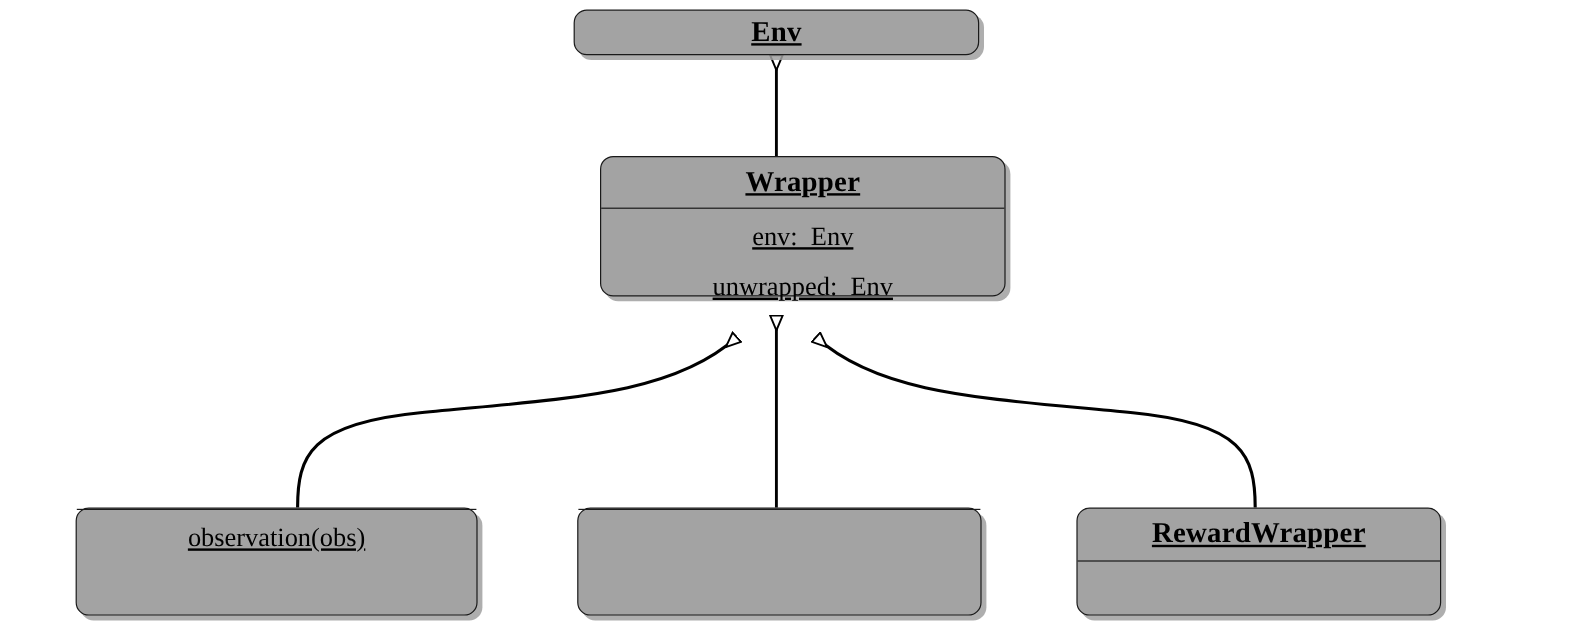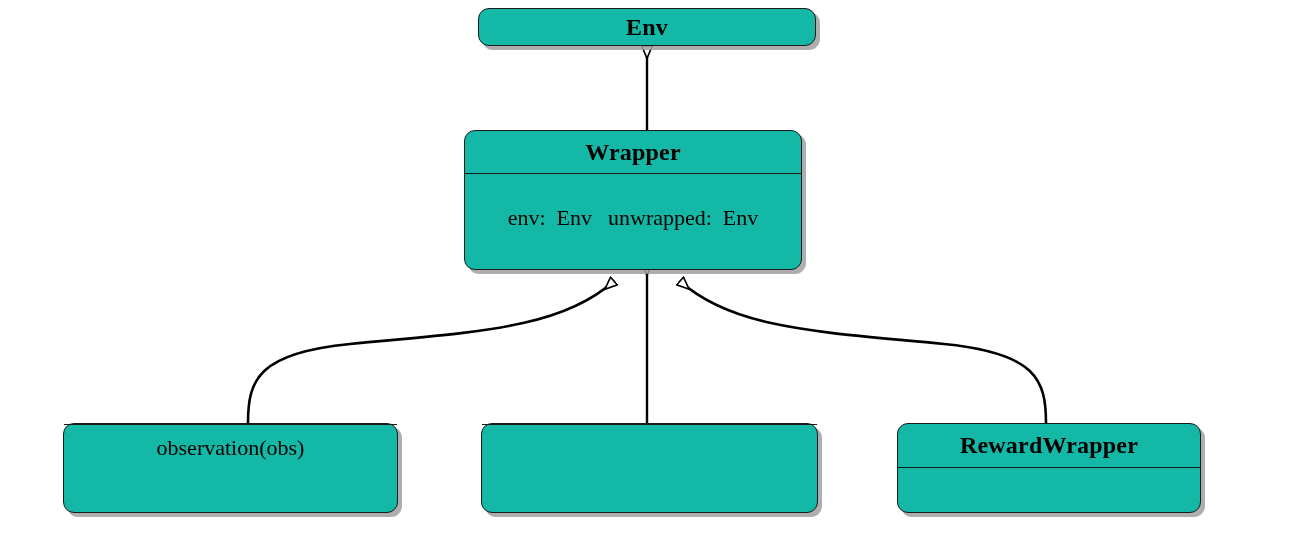--- a/index.html
+++ b/index.html
@@ -21,45 +21,46 @@
     position: absolute;
     left: 0;
     top: 0;
     width: 1311px;
     height: 534px;
     pointer-events: none;
   }
   .uml-class {
     position: absolute;
     box-sizing: border-box;
-    background: #14b8a6;
+    background: #a3a3a3;
     border: 1.4px solid #1a1a1a;
     border-radius: 11px;
     box-shadow: 4px 4px 0 0 rgba(160,160,160,0.85);
     z-index: 2;
+    text-decoration: underline;
   }
   .uml-title {
     text-align: center;
     font-weight: bold;
     color: #000000;
     letter-spacing: 0.2px;
     display: flex;
     align-items: center;
     justify-content: center;
     box-sizing: border-box;
   }
   .uml-divider {
     height: 0;
     border-top: 1.4px solid #1a1a1a;
     margin: 0;
   }
   .uml-members {
     box-sizing: border-box;
     display: flex;
-    flex-direction: row;
+    flex-direction: column;
     align-items: center;
     justify-content: center;
   }
   .uml-member {
     text-align: center;
     color: #000000;
     white-space: pre;
   }
 
   
@@ -69,24 +70,24 @@
     width: 338px;
     height: 38px;
   }
   #class-env .uml-title {
     height: 100%;
     font-size: 24px;
   }
 
   
   #class-wrapper {
-    left: 464px;
+    left: 500px;
     top: 130px;
     width: 338px;
-    height: 140px;
+    height: 117px;
   }
   #class-wrapper .uml-title {
     height: 42px;
     font-size: 24px;
   }
   #class-wrapper .uml-members {
     height: 88px;
     gap: 16px;
   }
   #class-wrapper .uml-member {

